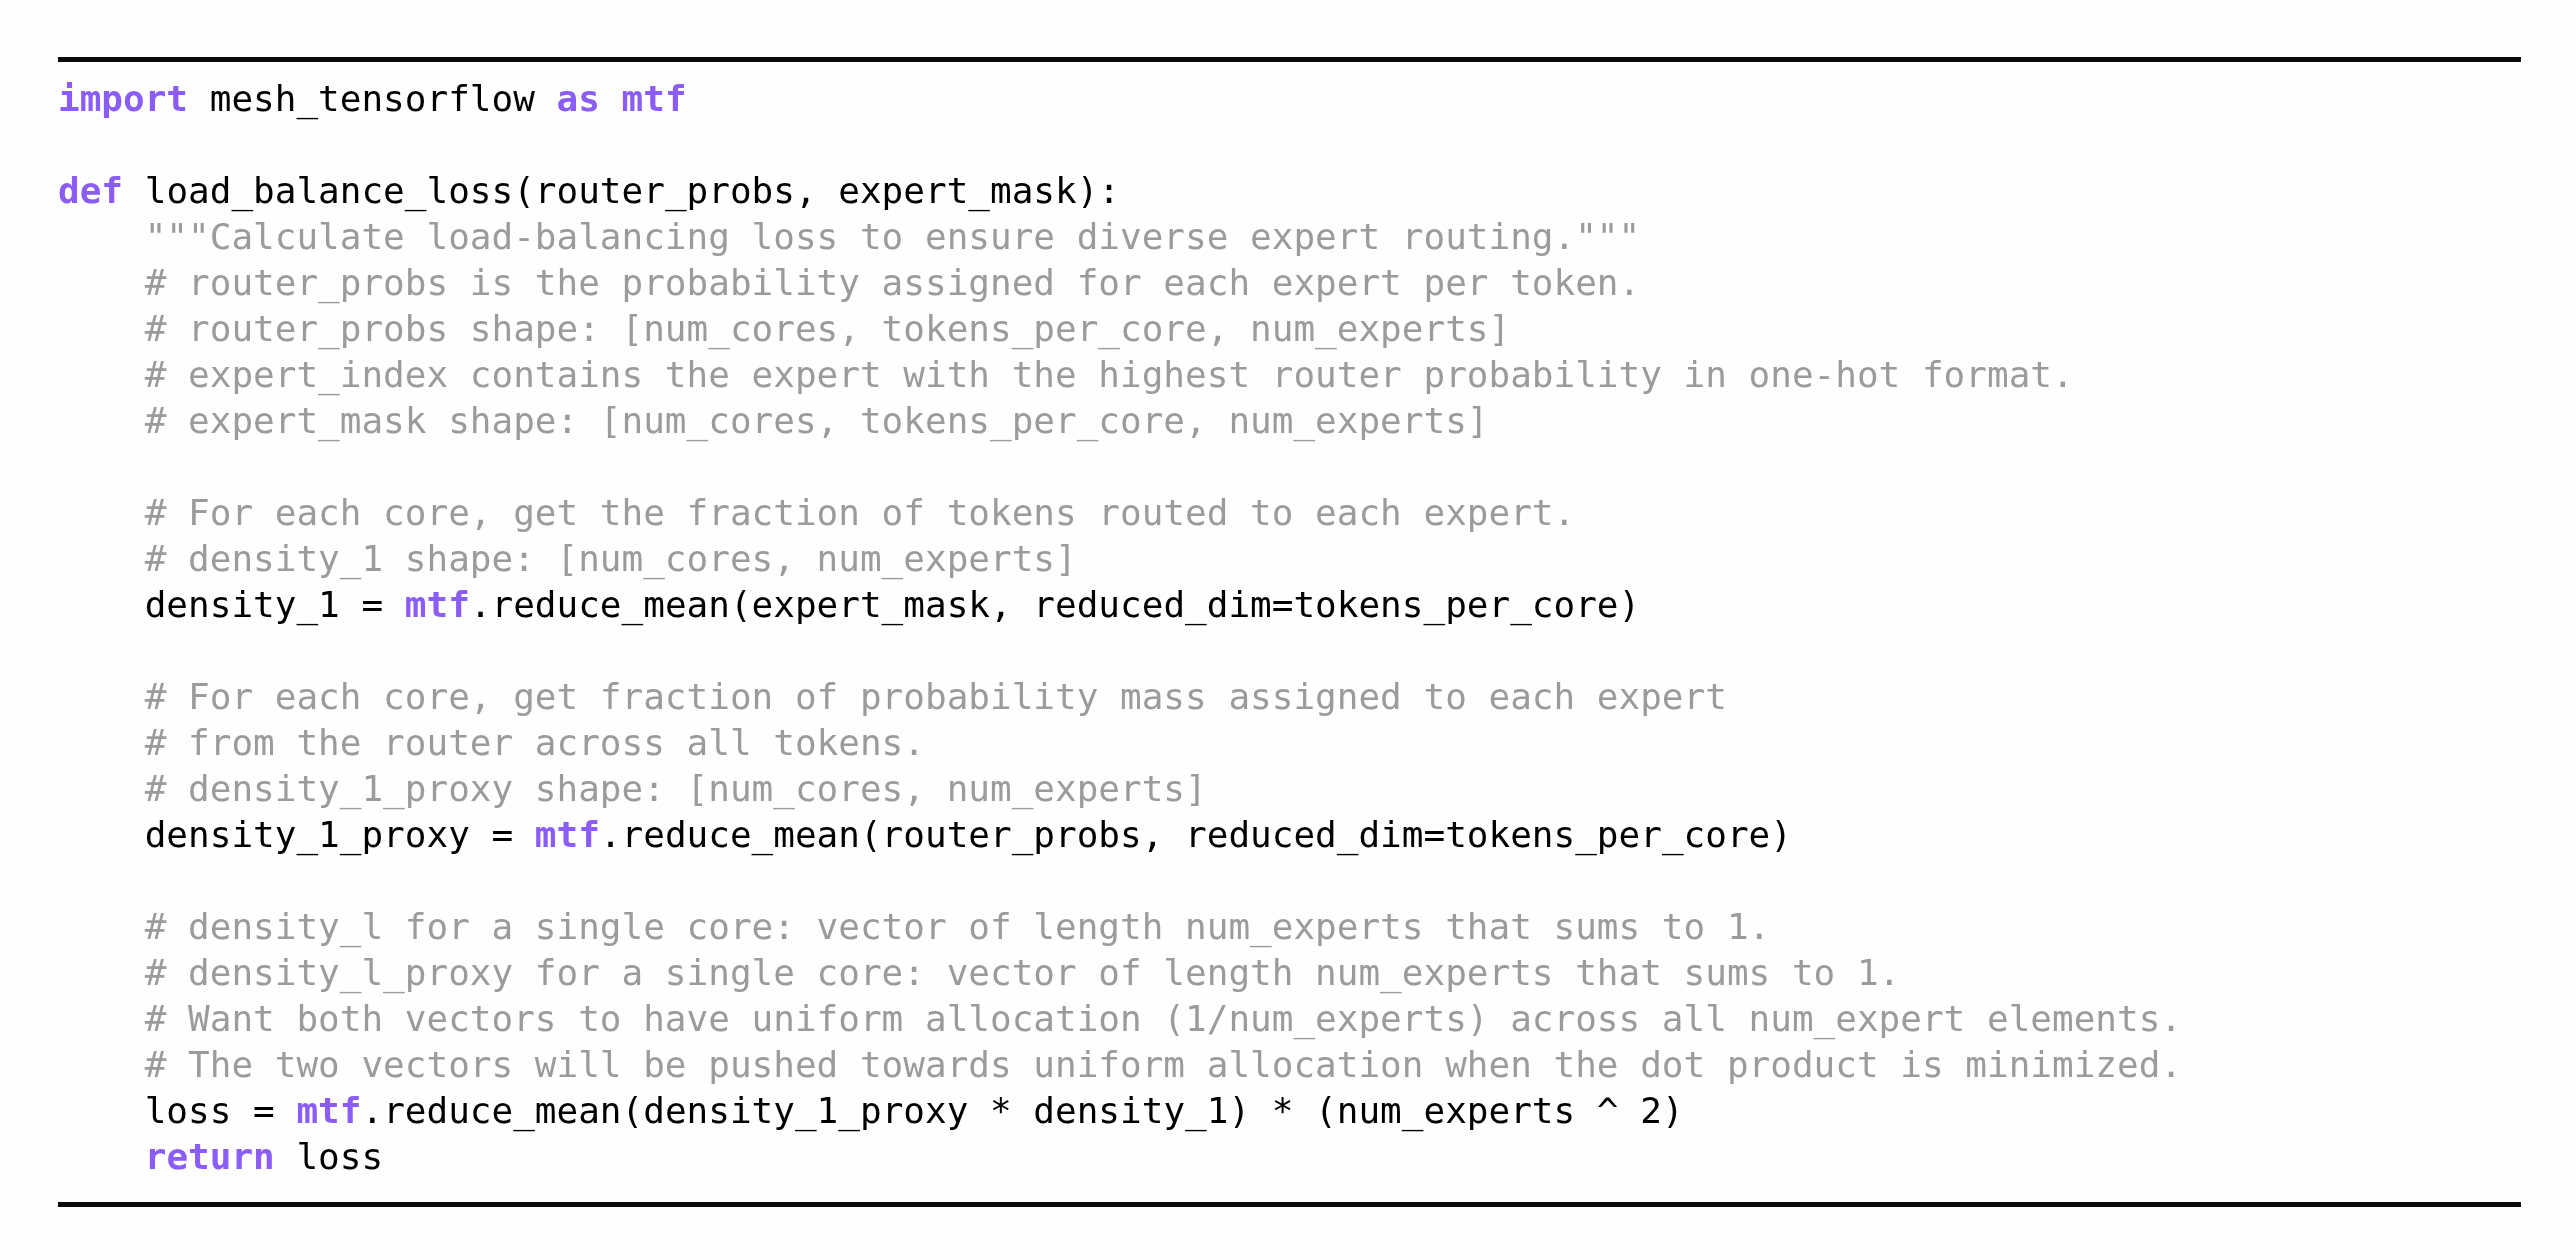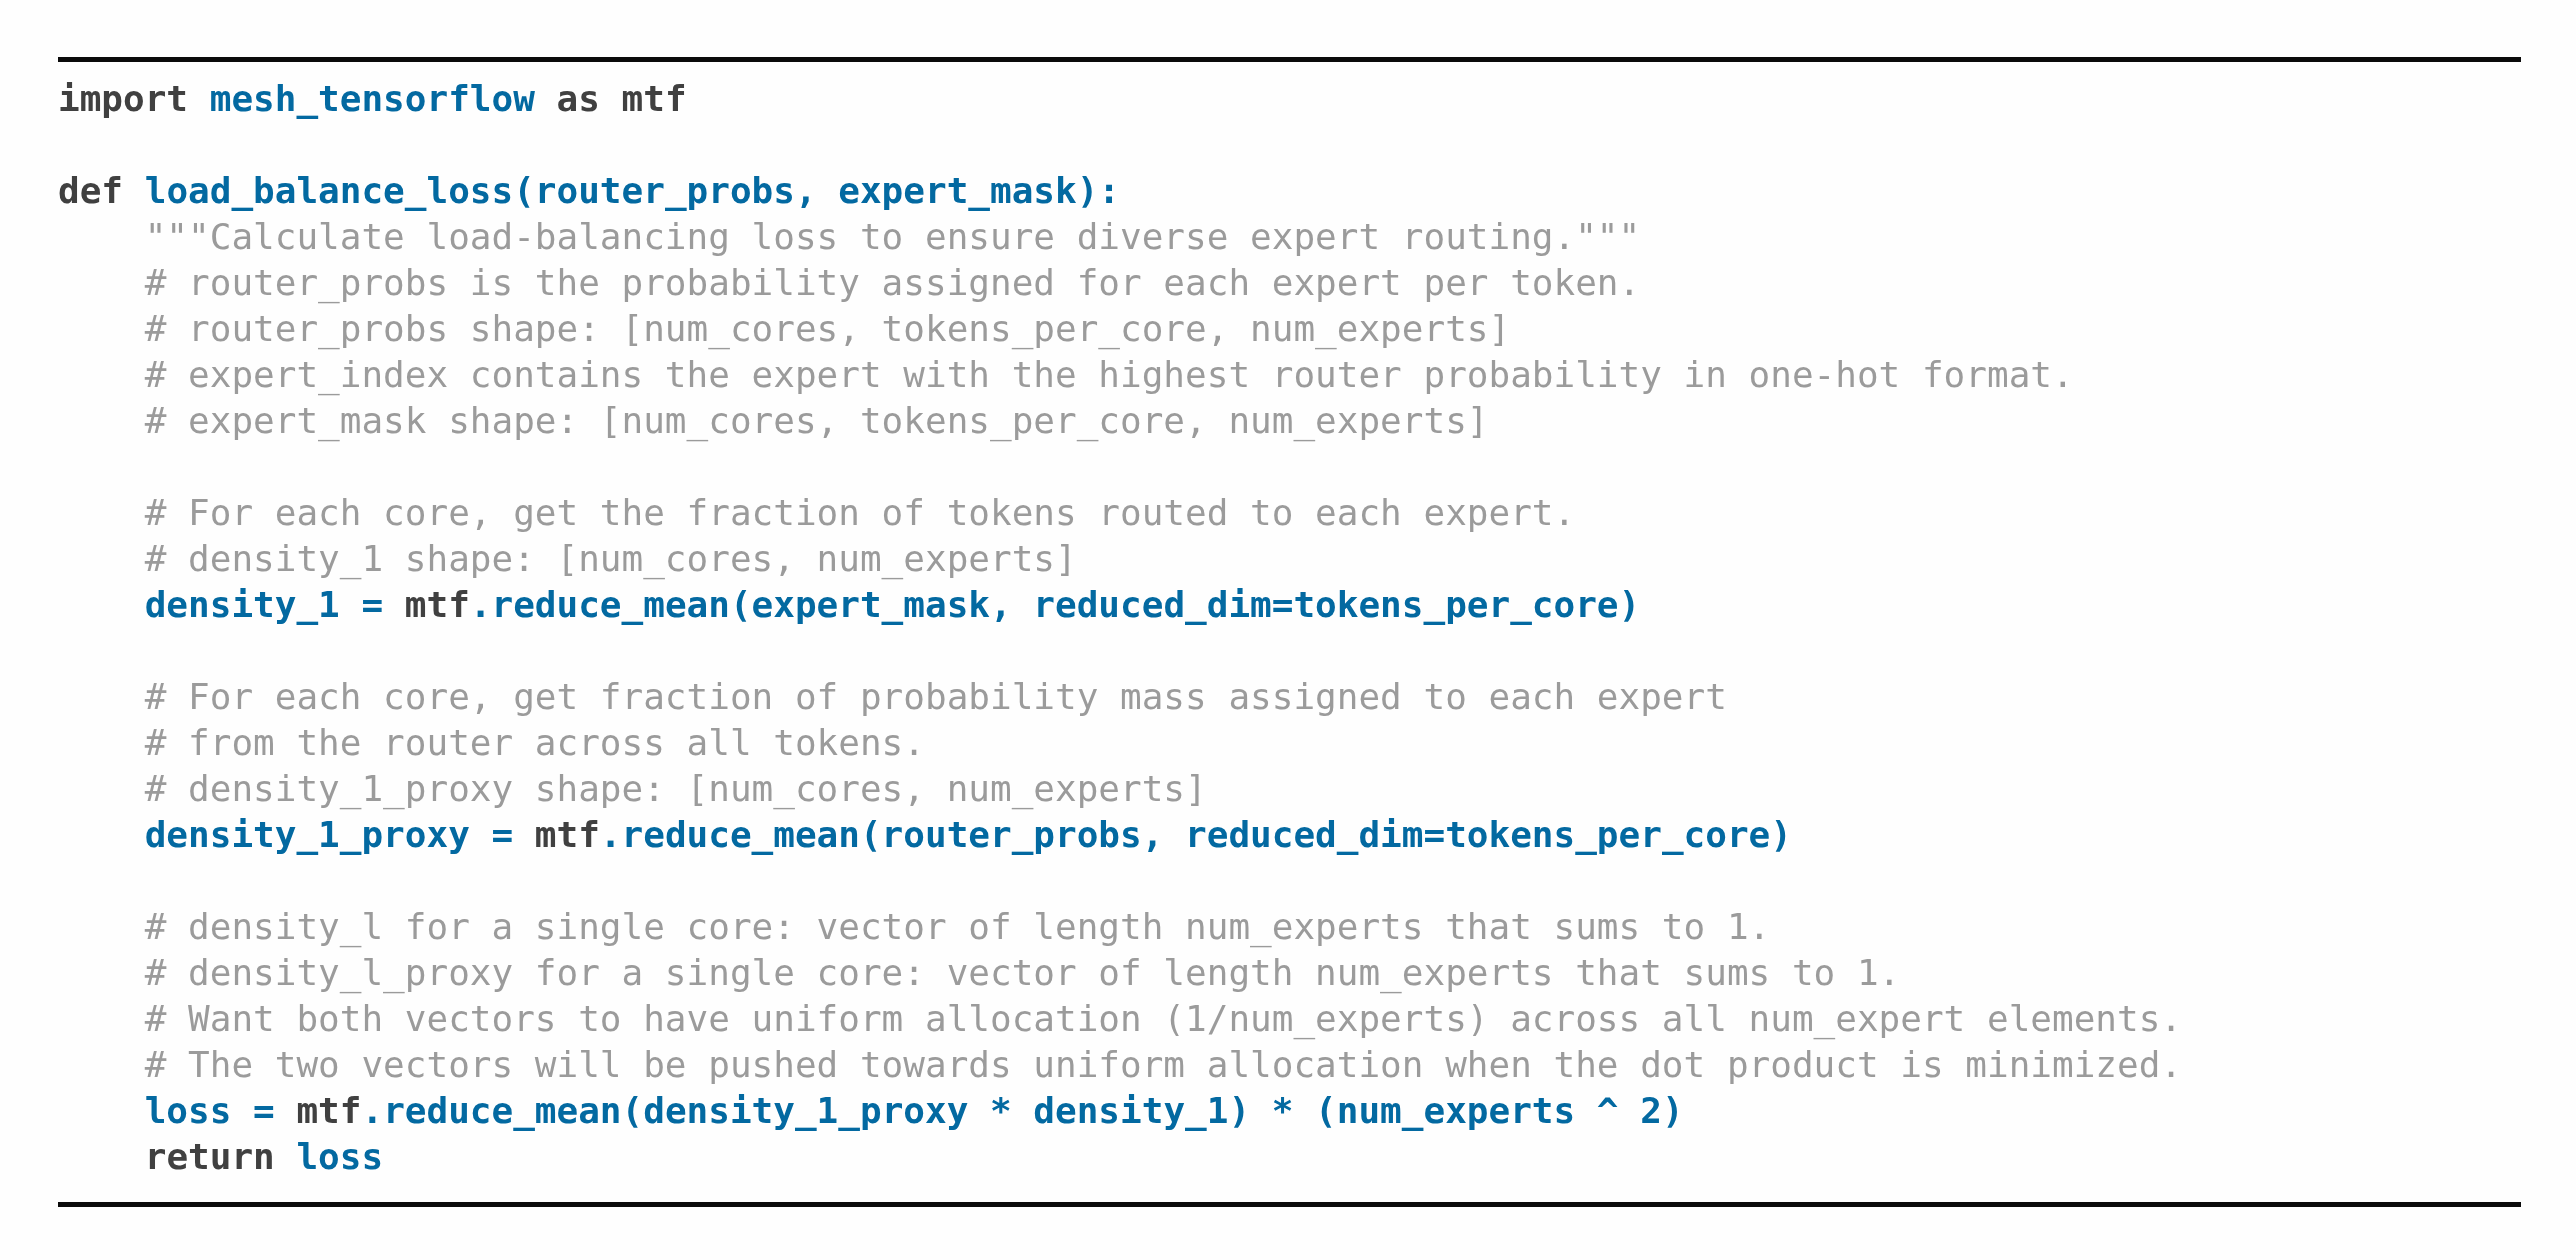--- a/index.html
+++ b/index.html
@@ -29,22 +29,22 @@
     top: 76px;
     margin: 0;
     font-family: "DejaVu Sans Mono", "Liberation Mono", monospace;
     font-size: 36px;
     line-height: 46px;
     white-space: pre;
     color: #0c0c0c;
     font-weight: 700;
   }
   .code-line { height: 46px; }
-  .seg-keyword { color: #404040; font-weight: 700; }
-  .seg-code    { color: #0369a1; font-weight: 700; }
+  .seg-keyword { color: #8b5cf6; font-weight: 700; }
+  .seg-code    { color: #000000; font-weight: 400; }
   .seg-comment { color: #9b9b9b; font-weight: 400; }
 </style>
 </head>
 <body>
 
 <div class="page">
   <div class="rule rule-top"></div>
   <pre class="code" id="code-block"><div class="code-line"><span class="seg-keyword">import</span><span class="seg-code"> mesh_tensorflow </span><span class="seg-keyword">as</span><span class="seg-code"> </span><span class="seg-keyword">mtf</span></div><div class="code-line"> </div><div class="code-line"><span class="seg-keyword">def</span><span class="seg-code"> load_balance_loss(router_probs, expert_mask):</span></div><div class="code-line"><span class="seg-comment">    """Calculate load-balancing loss to ensure diverse expert routing."""</span></div><div class="code-line"><span class="seg-comment">    # router_probs is the probability assigned for each expert per token.</span></div><div class="code-line"><span class="seg-comment">    # router_probs shape: [num_cores, tokens_per_core, num_experts]</span></div><div class="code-line"><span class="seg-comment">    # expert_index contains the expert with the highest router probability in one-hot format.</span></div><div class="code-line"><span class="seg-comment">    # expert_mask shape: [num_cores, tokens_per_core, num_experts]</span></div><div class="code-line"> </div><div class="code-line"><span class="seg-comment">    # For each core, get the fraction of tokens routed to each expert.</span></div><div class="code-line"><span class="seg-comment">    # density_1 shape: [num_cores, num_experts]</span></div><div class="code-line"><span class="seg-code">    density_1 = </span><span class="seg-keyword">mtf</span><span class="seg-code">.reduce_mean(expert_mask, reduced_dim=tokens_per_core)</span></div><div class="code-line"> </div><div class="code-line"><span class="seg-comment">    # For each core, get fraction of probability mass assigned to each expert</span></div><div class="code-line"><span class="seg-comment">    # from the router across all tokens.</span></div><div class="code-line"><span class="seg-comment">    # density_1_proxy shape: [num_cores, num_experts]</span></div><div class="code-line"><span class="seg-code">    density_1_proxy = </span><span class="seg-keyword">mtf</span><span class="seg-code">.reduce_mean(router_probs, reduced_dim=tokens_per_core)</span></div><div class="code-line"> </div><div class="code-line"><span class="seg-comment">    # density_l for a single core: vector of length num_experts that sums to 1.</span></div><div class="code-line"><span class="seg-comment">    # density_l_proxy for a single core: vector of length num_experts that sums to 1.</span></div><div class="code-line"><span class="seg-comment">    # Want both vectors to have uniform allocation (1/num_experts) across all num_expert elements.</span></div><div class="code-line"><span class="seg-comment">    # The two vectors will be pushed towards uniform allocation when the dot product is minimized.</span></div><div class="code-line"><span class="seg-code">    loss = </span><span class="seg-keyword">mtf</span><span class="seg-code">.reduce_mean(density_1_proxy * density_1) * (num_experts ^ 2)</span></div><div class="code-line"><span class="seg-code">    </span><span class="seg-keyword">return</span><span class="seg-code"> loss</span></div></pre>
   <div class="rule rule-bottom"></div>
 </div>

